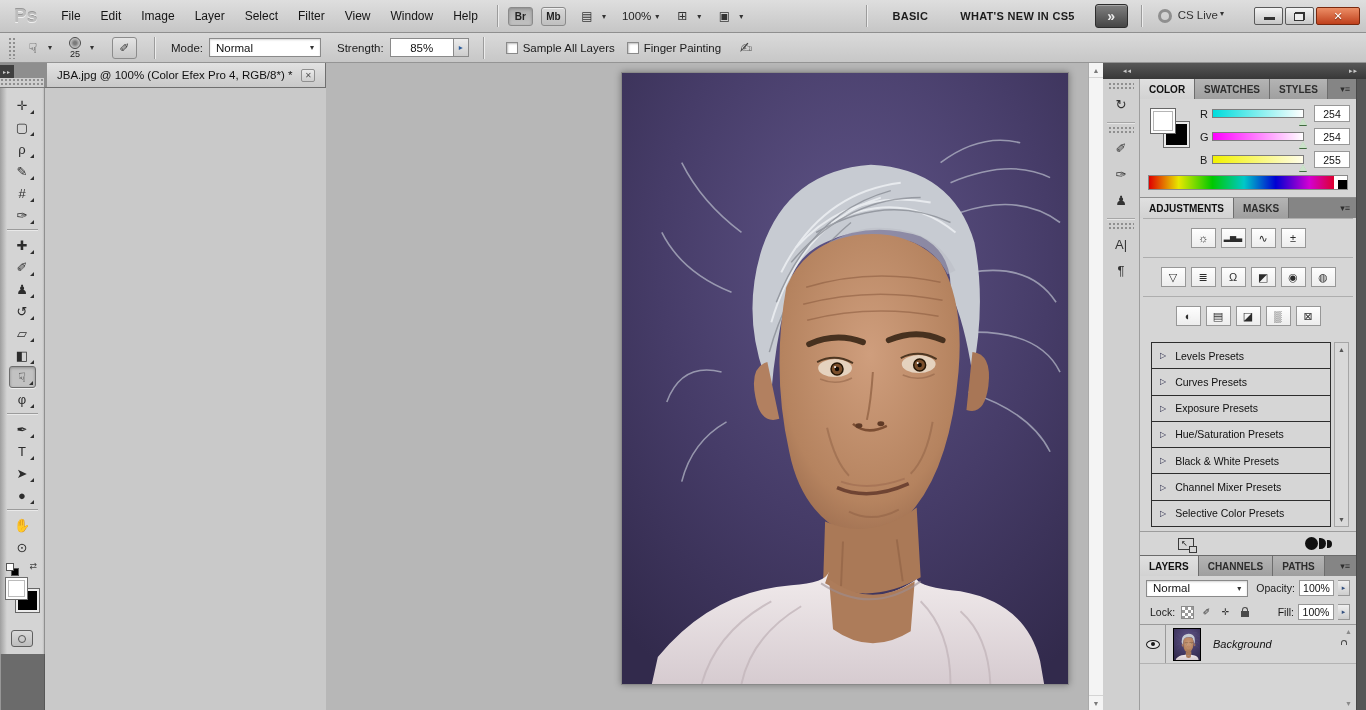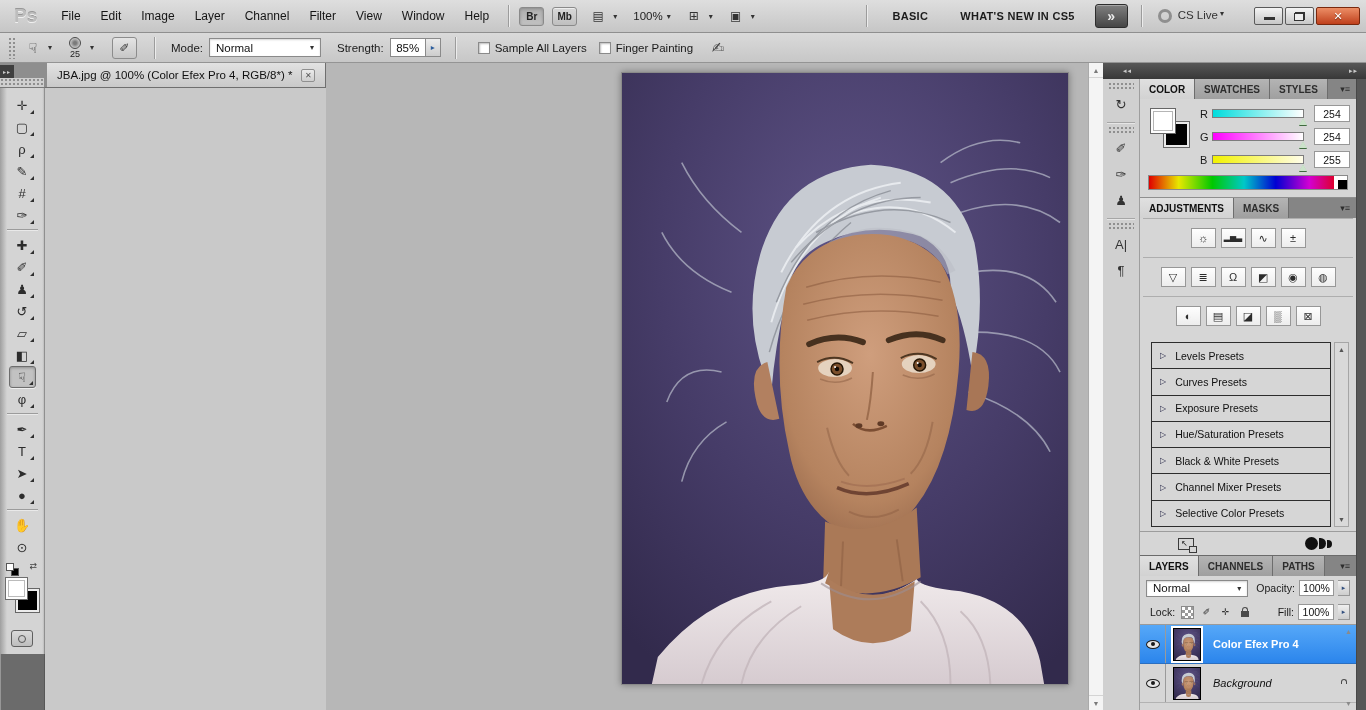--- a/index.html
+++ b/index.html
@@ -53,21 +53,21 @@
                 background:radial-gradient(circle,#7a7a7a 20%,#e9e9e9 90%)}
   .brush-size{font-size:9px;color:#222;margin-top:1px}
   .panel-toggle{width:25px;height:22px;border:1px solid #8c8c8c;border-radius:3px;margin:0 8px;
                 background:linear-gradient(#e4e4e4,#c6c6c6);display:flex;align-items:center;
                 justify-content:center;font-size:12px;color:#333}
   .ob-label{font-size:11.5px;color:#1a1a1a;margin:0 6px}
   .select{height:19px;background:#fff;border:1px solid #8a8a8a;display:flex;align-items:center;
           font-size:11.5px;color:#111;padding:0 6px;box-shadow:inset 0 1px 2px #d6d6d6}
   .mode-select{width:112px}
   .select .dd{margin-left:auto;margin-right:0}
-  .num-field{width:36px;height:19px;background:#fff;border:1px solid #8a8a8a;display:flex;
+  .num-field{width:64px;height:19px;background:#fff;border:1px solid #8a8a8a;display:flex;
              align-items:center;justify-content:center;font-size:11.5px;color:#111}
   .spin-btn{width:15px;height:19px;border:1px solid #8a8a8a;border-left:none;font-size:8px;color:#2c5d9d;
             background:linear-gradient(#ececec,#cdcdcd);display:flex;align-items:center;justify-content:center}
   .cb{width:12px;height:12px;background:#fff;border:1px solid #8a8a8a;box-shadow:inset 1px 1px 2px #bdbdbd;
       margin:0 5px 0 12px}
   .cb-label{font-size:11.5px;color:#1a1a1a}
   .airbrush{width:26px;height:24px;display:flex;align-items:center;justify-content:center;
             font-size:15px;color:#444;margin-left:12px}
 
   
@@ -328,21 +328,21 @@
 </svg>
 
 <div class="app">
 
   <div class="menu-bar">
     <span class="ps-logo">Ps</span>
     <span class="menu-item">File</span>
     <span class="menu-item">Edit</span>
     <span class="menu-item">Image</span>
     <span class="menu-item">Layer</span>
-    <span class="menu-item">Channel</span>
+    <span class="menu-item">Select</span>
     <span class="menu-item">Filter</span>
     <span class="menu-item">View</span>
     <span class="menu-item">Window</span>
     <span class="menu-item">Help</span>
     <span class="vsep"></span>
     <span class="chip pressed">Br</span>
     <span class="chip">Mb</span>
     <span class="icon-chip">▤</span>
     <span class="dd">▾</span>
     <span class="zoom-text">100%</span>
@@ -663,31 +663,20 @@
                 <span class="li">✛</span>
                 <span class="li">
                     <span class="lockg"></span>
                   </span>
               </span>
               <span class="sm-label" style="margin-left:auto">Fill:</span>
               <span class="val-box">100%</span>
               <span class="mini-spin">▸</span>
             </div>
             <div class="layer-list">
-              <div class="layer-row selected">
-                <span class="eye-cell">
-                    <span class="eye"></span>
-                  </span>
-                <span class="thumb-cell">
-                  <svg class="thumb" viewBox="0 0 448 613" preserveAspectRatio="none">
-                      <use href="#portrait"></use>
-                    </svg>
-                </span>
-                <span class="lname">Color Efex Pro 4</span>
-              </div>
               <div class="layer-row">
                 <span class="eye-cell">
                     <span class="eye"></span>
                   </span>
                 <span class="thumb-cell">
                   <svg class="thumb" viewBox="0 0 448 613" preserveAspectRatio="none">
                       <use href="#portrait"></use>
                     </svg>
                 </span>
                 <span class="lname italic">Background</span>

